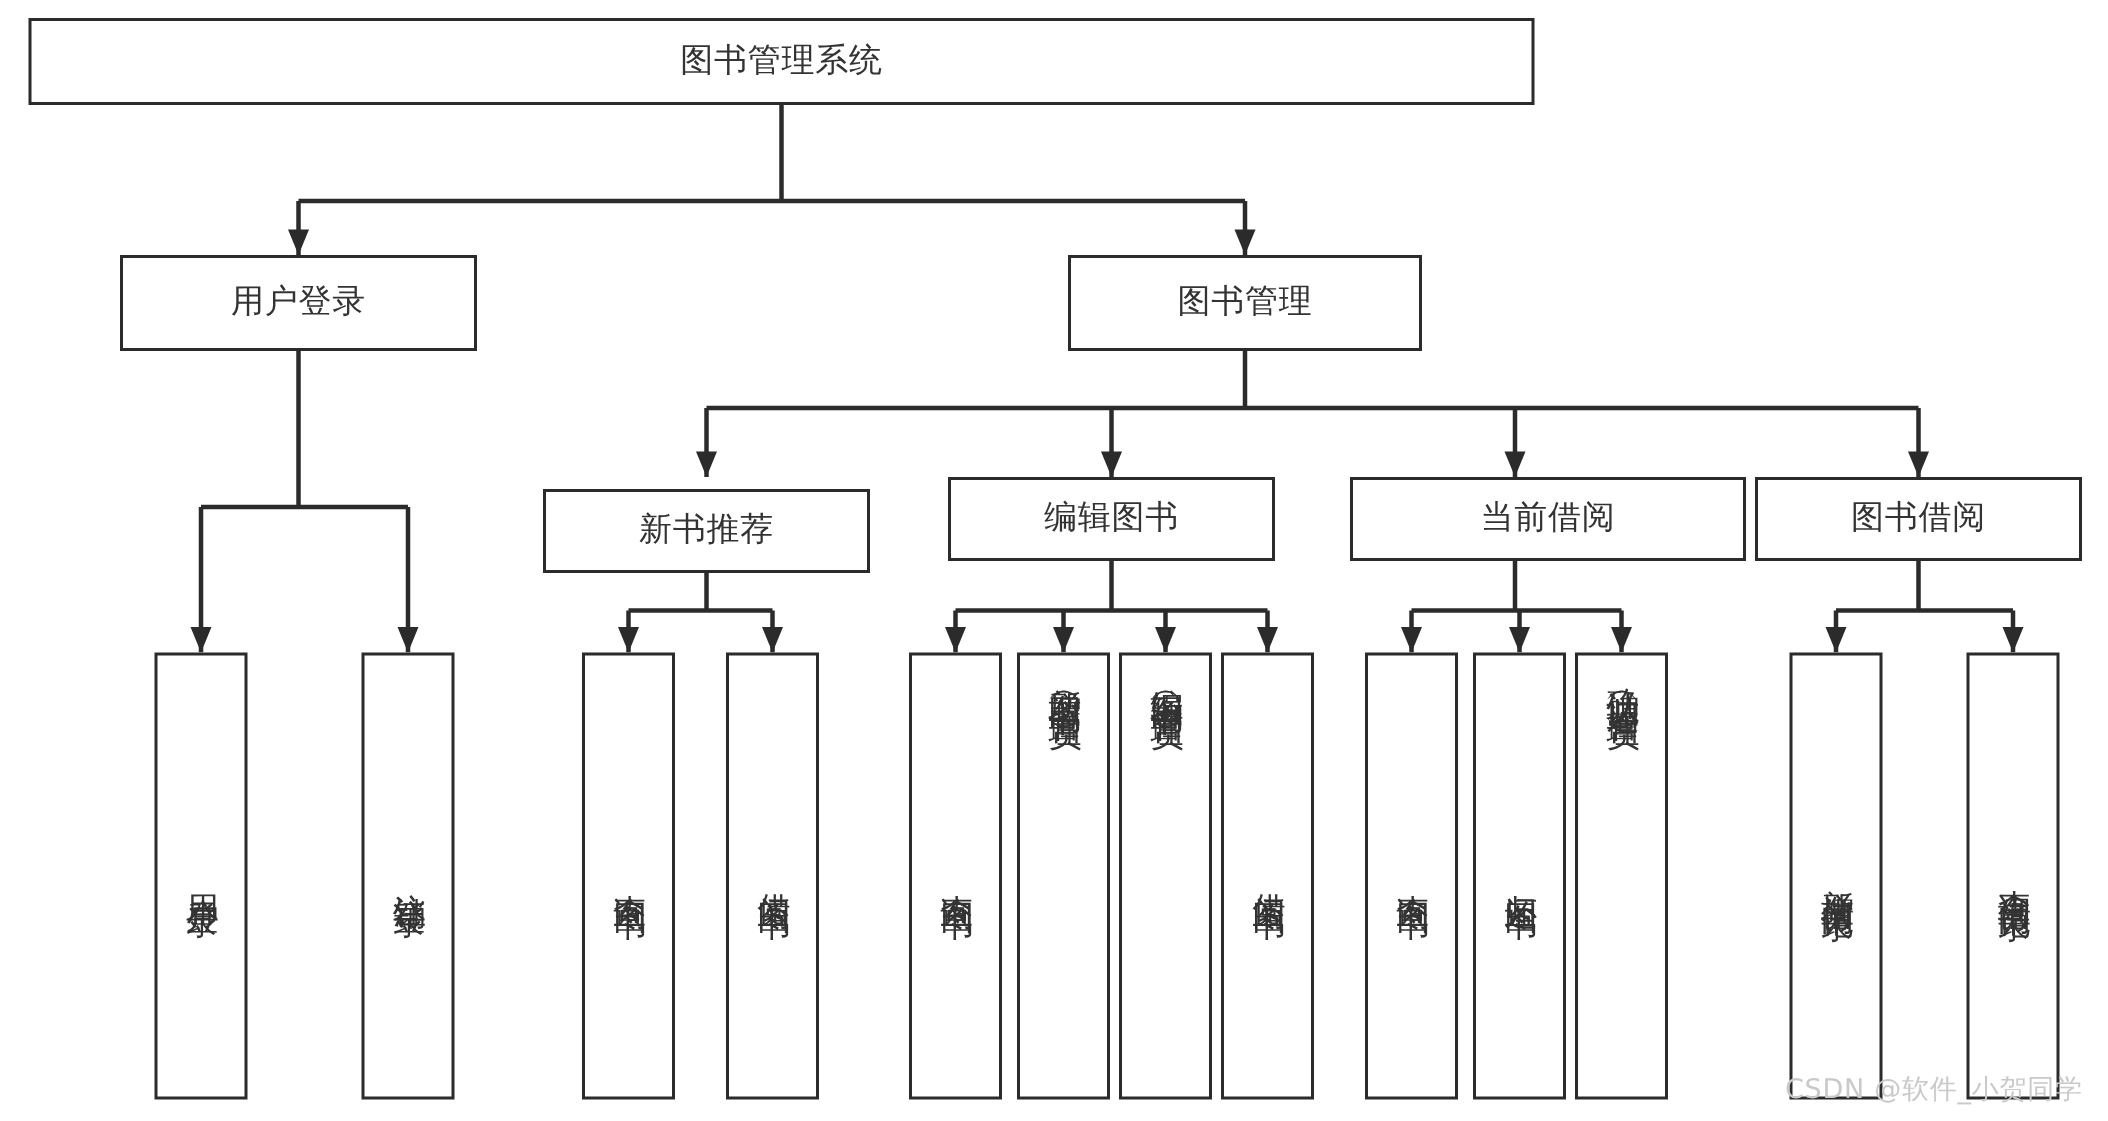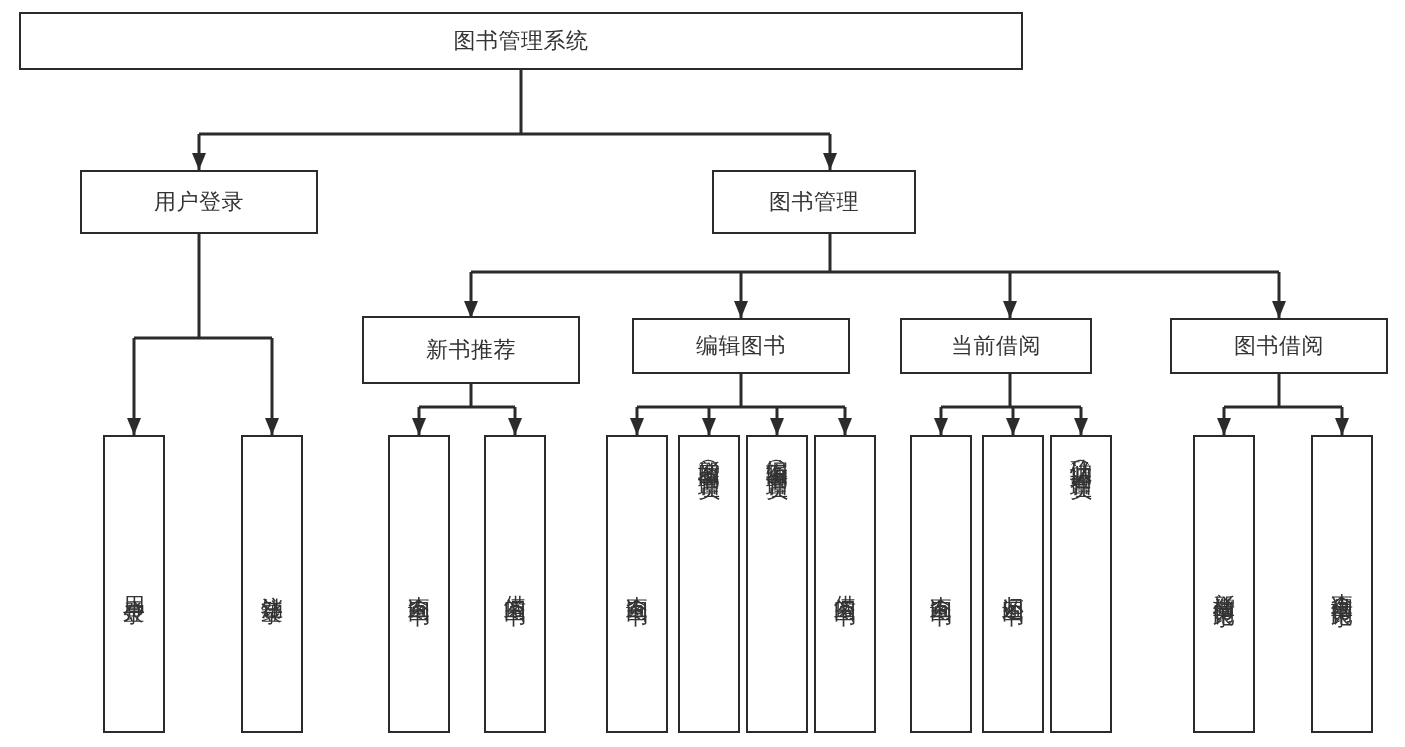--- a/index.html
+++ b/index.html
@@ -131,30 +131,30 @@
       <polygon points="1335,418 1349,418 1342,435" fill="#2b2b2b"></polygon>
     </svg>
 
   <div id="node-layer">
       <div class="node horizontal" style="left: 19px; top: 12px; width: 1004px; height: 58px; border-color: rgb(43, 43, 43);">
         <span class="node-label" style="color: rgb(51, 51, 51);">图书管理系统</span>
       </div>
       <div class="node horizontal" style="left: 80px; top: 170px; width: 238px; height: 64px; border-color: rgb(43, 43, 43);">
         <span class="node-label" style="color: rgb(51, 51, 51);">用户登录</span>
       </div>
-      <div class="node horizontal" style="left: 712px; top: 170px; width: 204px; height: 64px; border-color: rgb(43, 43, 43);">
+      <div class="node horizontal" style="left: 712px; top: 170px; width: 236px; height: 64px; border-color: rgb(43, 43, 43);">
         <span class="node-label" style="color: rgb(51, 51, 51);">图书管理</span>
       </div>
-      <div class="node horizontal" style="left: 362px; top: 316px; width: 218px; height: 68px; border-color: rgb(43, 43, 43);">
+      <div class="node horizontal" style="left: 362px; top: 326px; width: 218px; height: 56px; border-color: rgb(43, 43, 43);">
         <span class="node-label" style="color: rgb(51, 51, 51);">新书推荐</span>
       </div>
       <div class="node horizontal" style="left: 632px; top: 318px; width: 218px; height: 56px; border-color: rgb(43, 43, 43);">
         <span class="node-label" style="color: rgb(51, 51, 51);">编辑图书</span>
       </div>
-      <div class="node horizontal" style="left: 900px; top: 318px; width: 192px; height: 56px; border-color: rgb(43, 43, 43);">
+      <div class="node horizontal" style="left: 900px; top: 318px; width: 264px; height: 56px; border-color: rgb(43, 43, 43);">
         <span class="node-label" style="color: rgb(51, 51, 51);">当前借阅</span>
       </div>
       <div class="node horizontal" style="left: 1170px; top: 318px; width: 218px; height: 56px; border-color: rgb(43, 43, 43);">
         <span class="node-label" style="color: rgb(51, 51, 51);">图书借阅</span>
       </div>
       <div class="node vertical" style="left: 103px; top: 435px; width: 62px; height: 298px; border-color: rgb(43, 43, 43);">
         <span class="node-label" style="color: rgb(51, 51, 51);">用户登录</span>
       </div>
       <div class="node vertical" style="left: 241px; top: 435px; width: 62px; height: 298px; border-color: rgb(43, 43, 43);">
         <span class="node-label" style="color: rgb(51, 51, 51);">注销登录</span>
@@ -187,14 +187,15 @@
         <span class="node-label" style="color: rgb(51, 51, 51);">确认归还（管理员）</span>
       </div>
       <div class="node vertical" style="left: 1193px; top: 435px; width: 62px; height: 298px; border-color: rgb(43, 43, 43);">
         <span class="node-label" style="color: rgb(51, 51, 51);">新增借阅记录</span>
       </div>
       <div class="node vertical" style="left: 1311px; top: 435px; width: 62px; height: 298px; border-color: rgb(43, 43, 43);">
         <span class="node-label" style="color: rgb(51, 51, 51);">查询借阅记录</span>
       </div>
     </div>
 
+  <div class="watermark" style="left: 1190px; top: 714px; color: rgb(201, 201, 201);">CSDN @软件_小贺同学</div>
 
 </div>
 
 </body></html>

